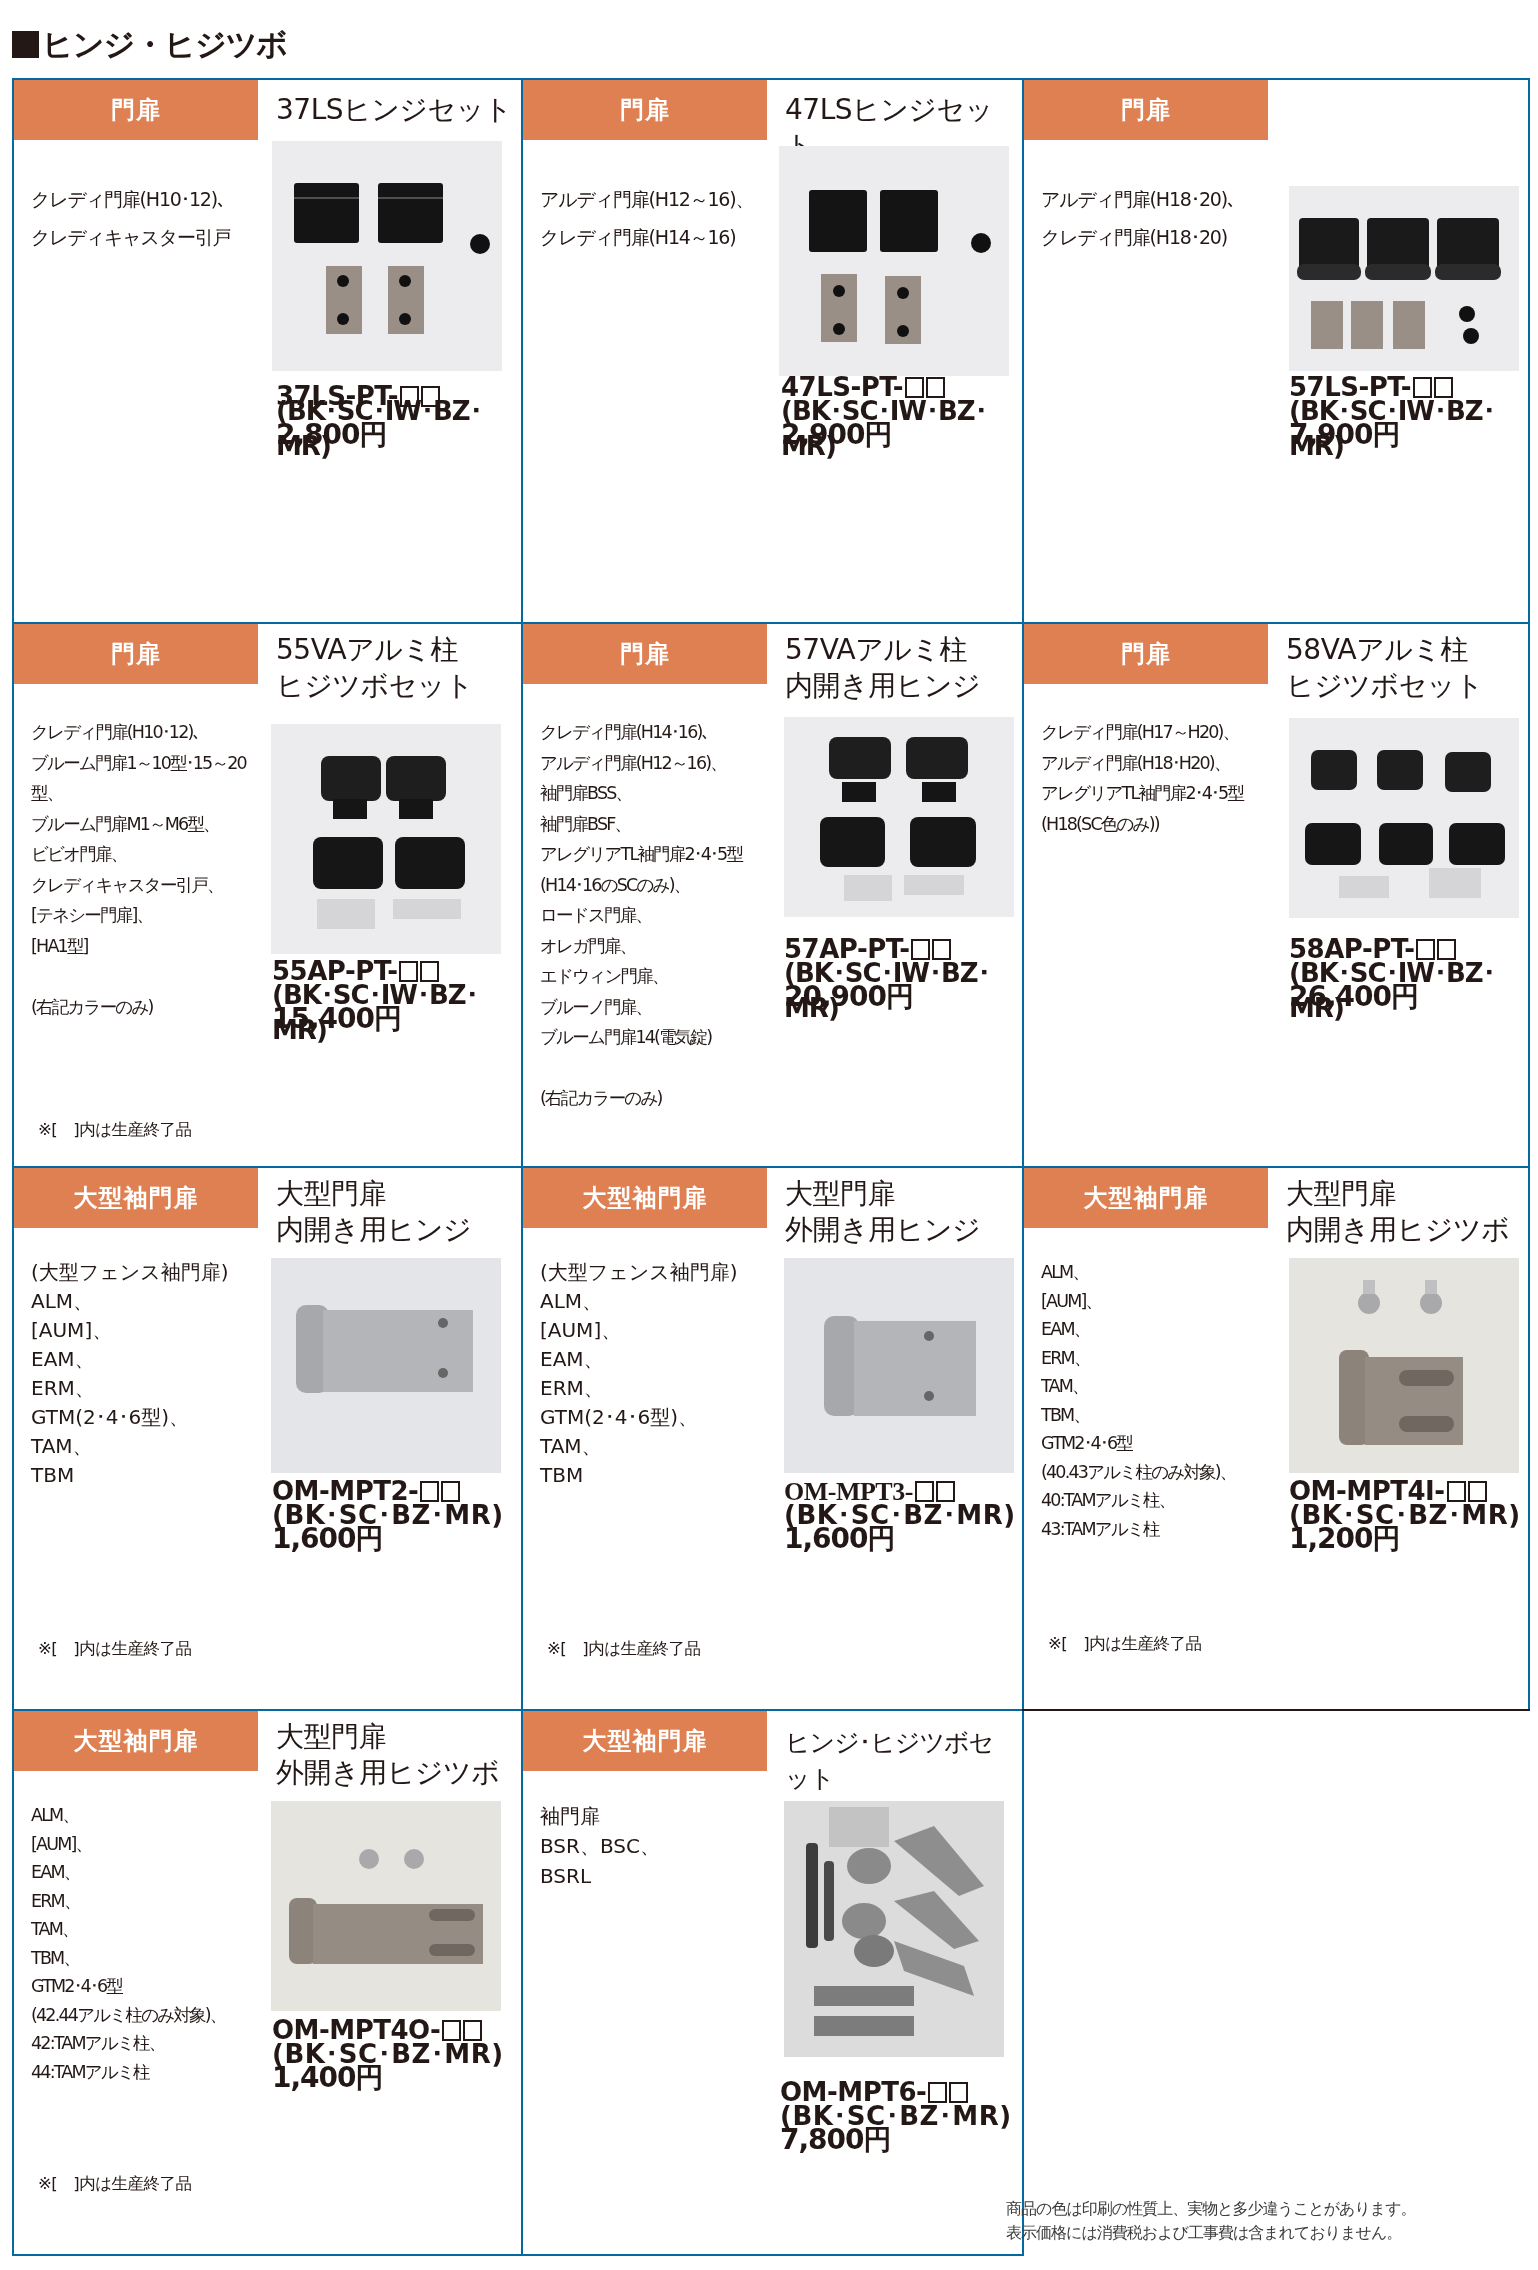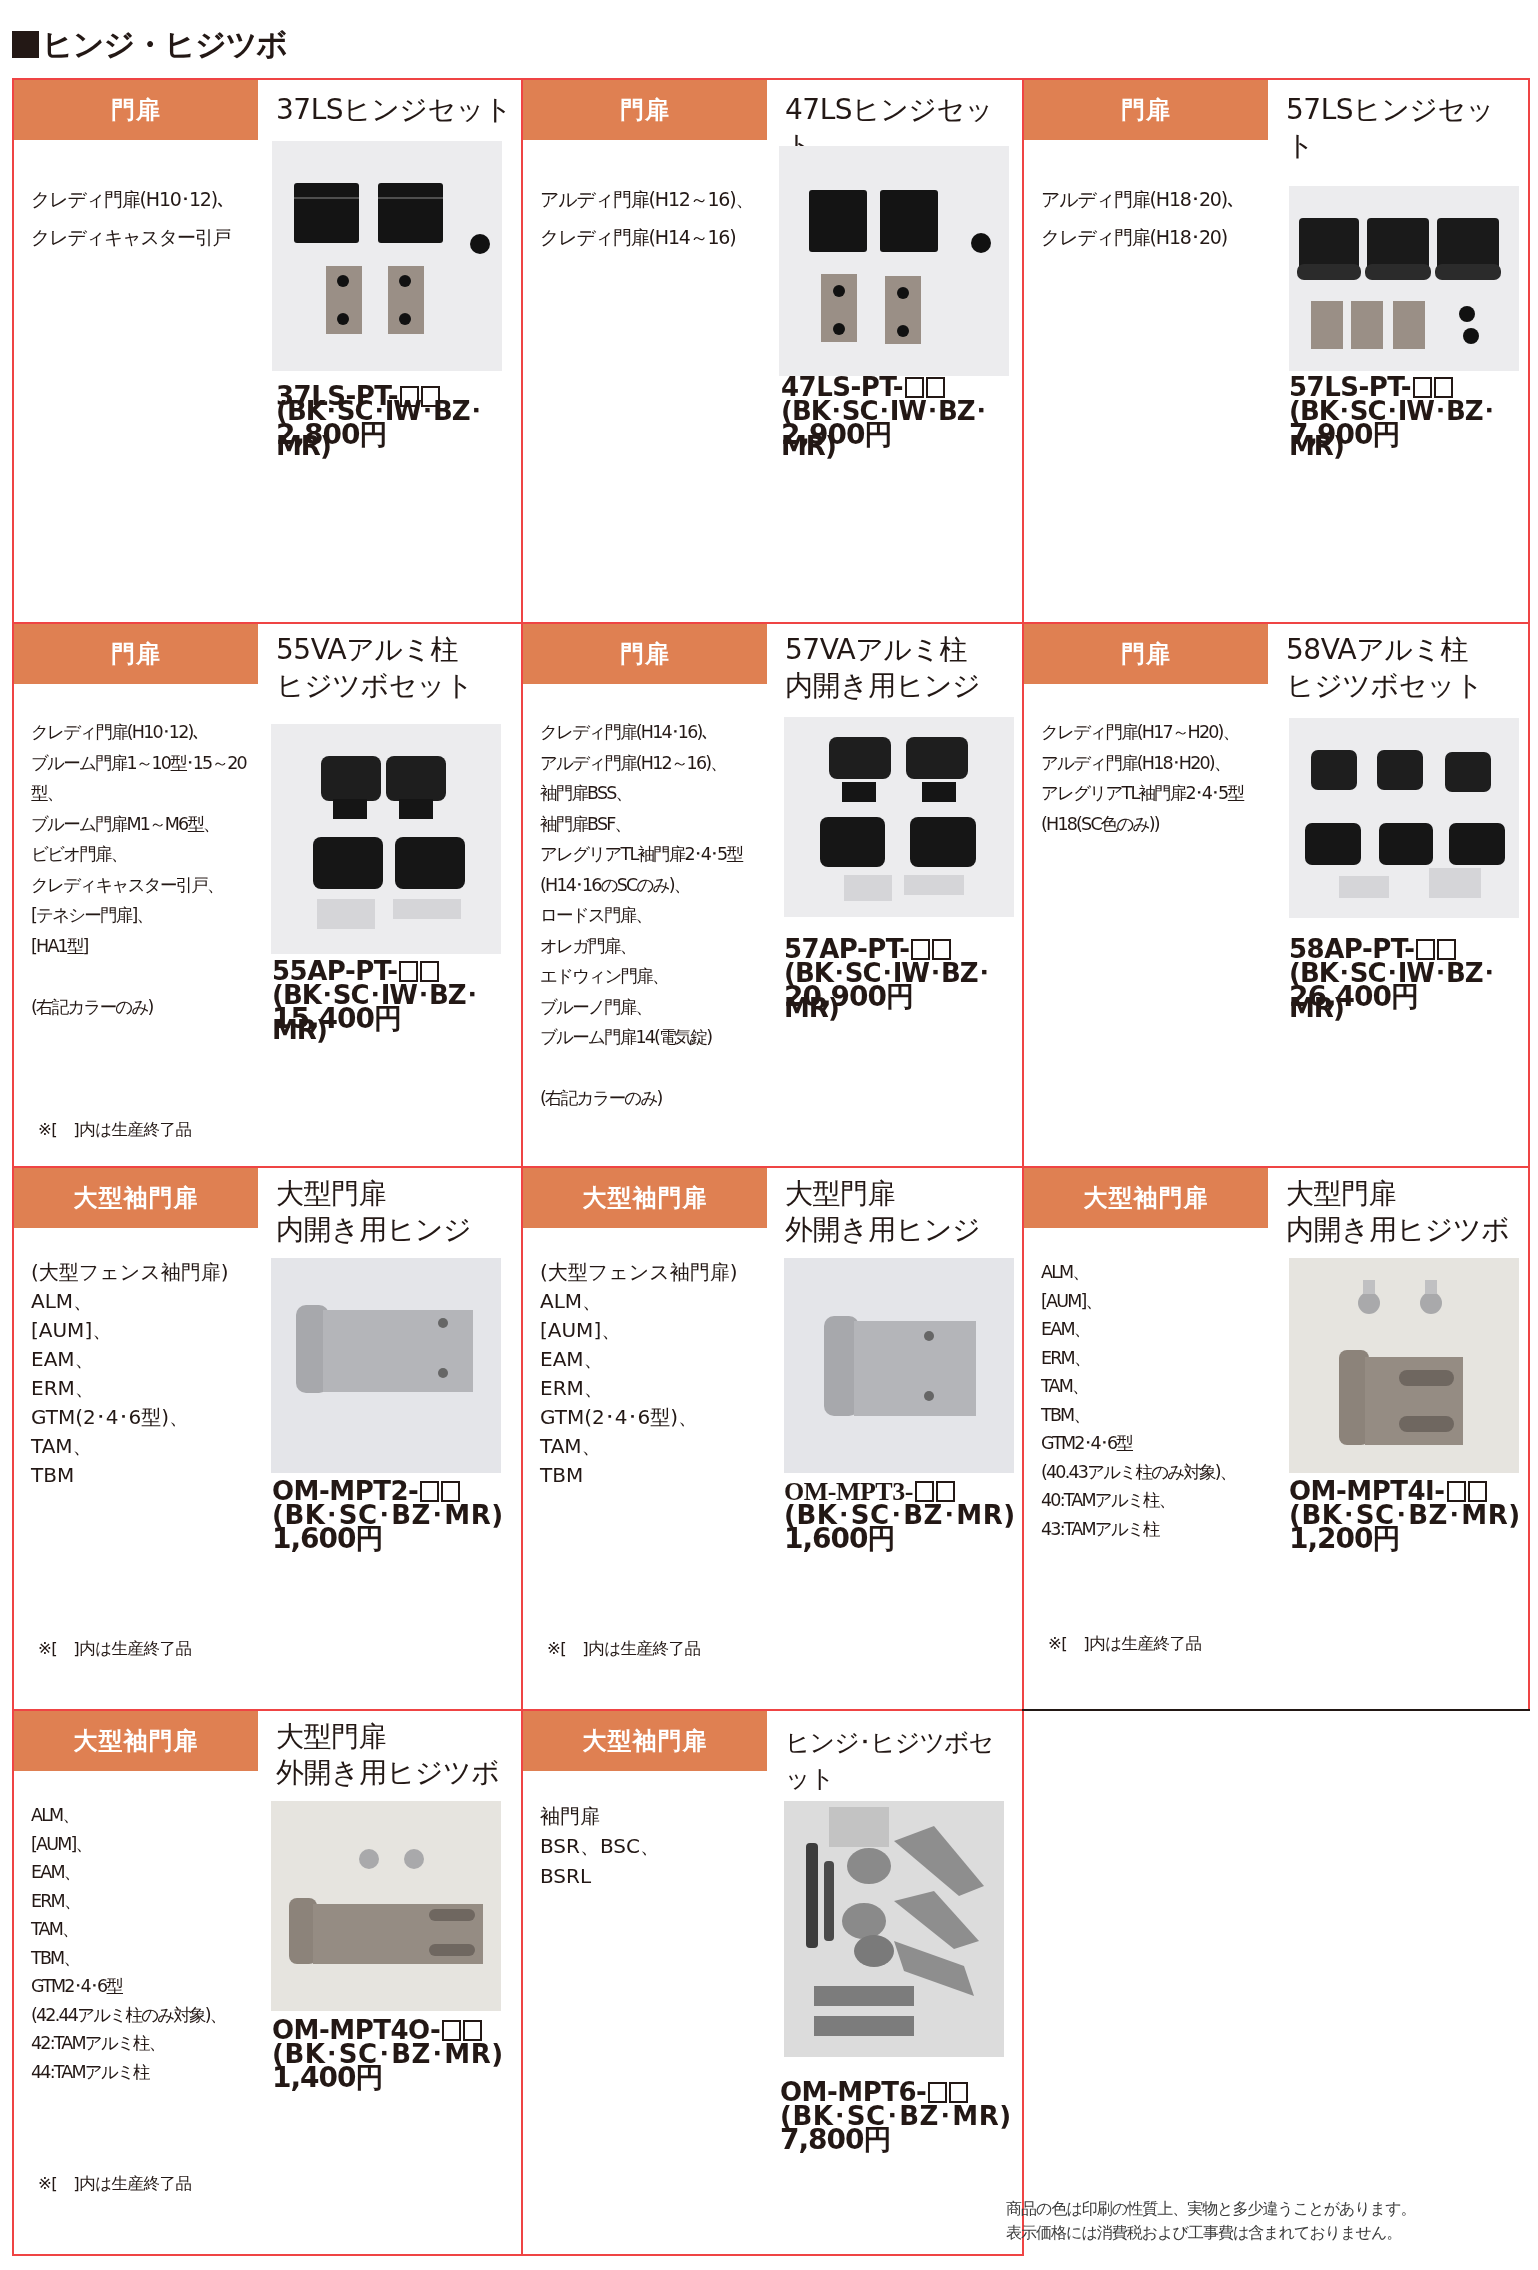--- a/index.html
+++ b/index.html
@@ -8,21 +8,21 @@
 
   .page-title {
     position: absolute; left: 12px; top: 26px;
     font-size: 31px; font-weight: bold; letter-spacing: -1px; line-height: 36px;
     display: flex; align-items: center;
   }
   .page-title .sq { display: inline-block; width: 27px; height: 27px; background: #231815; margin-right: 3px; }
 
   .grid { position: absolute; left: 12px; top: 78px; width: 1518px; height: 2178px; }
   .cell {
-    position: absolute; border: 2px solid #ef4444; background: #fff;
+    position: absolute; border: 2px solid #0369a1; background: #fff;
   }
   .cell.empty { border: none; border-top: 2px solid #231815; background: transparent; }
 
   .cat {
     position: absolute; left: 0; top: 0; width: 244px; height: 60px;
     background: #df8052; color: #fff; font-weight: bold;
     font-size: 24px; display: flex; align-items: center; justify-content: center;
     letter-spacing: 1px;
   }
   .ptitle {
@@ -115,21 +115,20 @@
     </div>
     <div class="code" style="left:258px;top:290px;">
       <span>47LS-PT-</span><span class="boxes"><span class="bx"></span><span class="bx"></span></span>
     </div>
     <div class="colors" style="left:258px;top:314px;">(BK･SC･IW･BZ･MR)</div>
     <div class="price" style="left:258px;top:337px;">2,900円</div>
   </div>
 
   <div class="cell" style="left:1010px;top:0;width:508px;height:546px;">
     <div class="cat">門扉</div>
-    <div class="ptitle single">57LSヒンジセット</div>
     <div class="desc" style="top:100px;line-height:38px;font-size:19px;">アルディ門扉(H18･20)、
 クレディ門扉(H18･20)</div>
     <div class="photo" style="left:265px;top:106px;width:230px;height:185px;">
       <svg viewBox="0 0 230 185" preserveAspectRatio="none">
         <rect width="230" height="185" fill="#ececee"></rect>
         <rect x="10" y="32" width="60" height="60" rx="4" fill="#1a1a1a"></rect>
         <rect x="78" y="32" width="62" height="60" rx="4" fill="#1a1a1a"></rect>
         <rect x="148" y="32" width="62" height="60" rx="4" fill="#1a1a1a"></rect>
         <rect x="8" y="78" width="64" height="16" rx="7" fill="#2b2b2b"></rect>
         <rect x="76" y="78" width="66" height="16" rx="7" fill="#2b2b2b"></rect>

